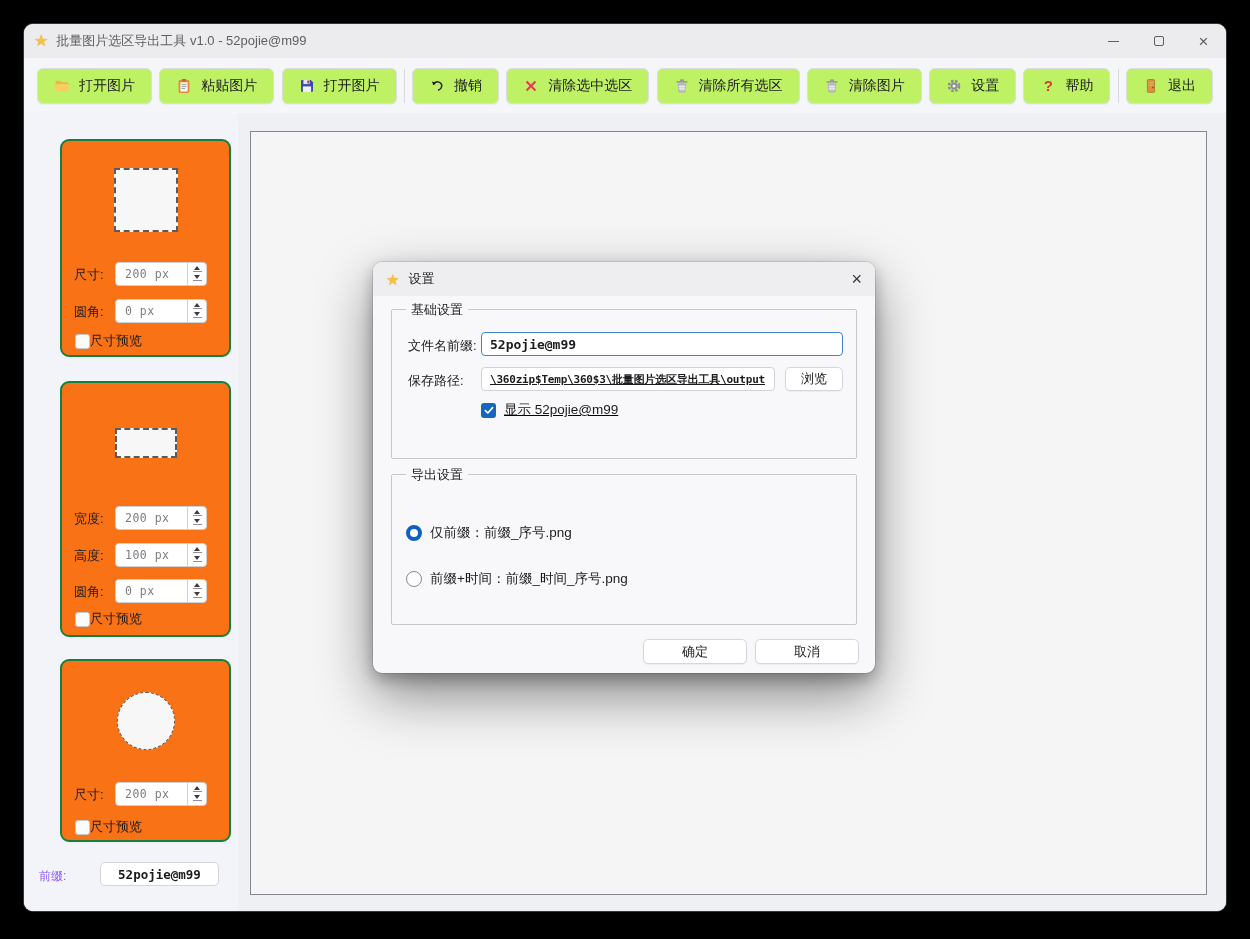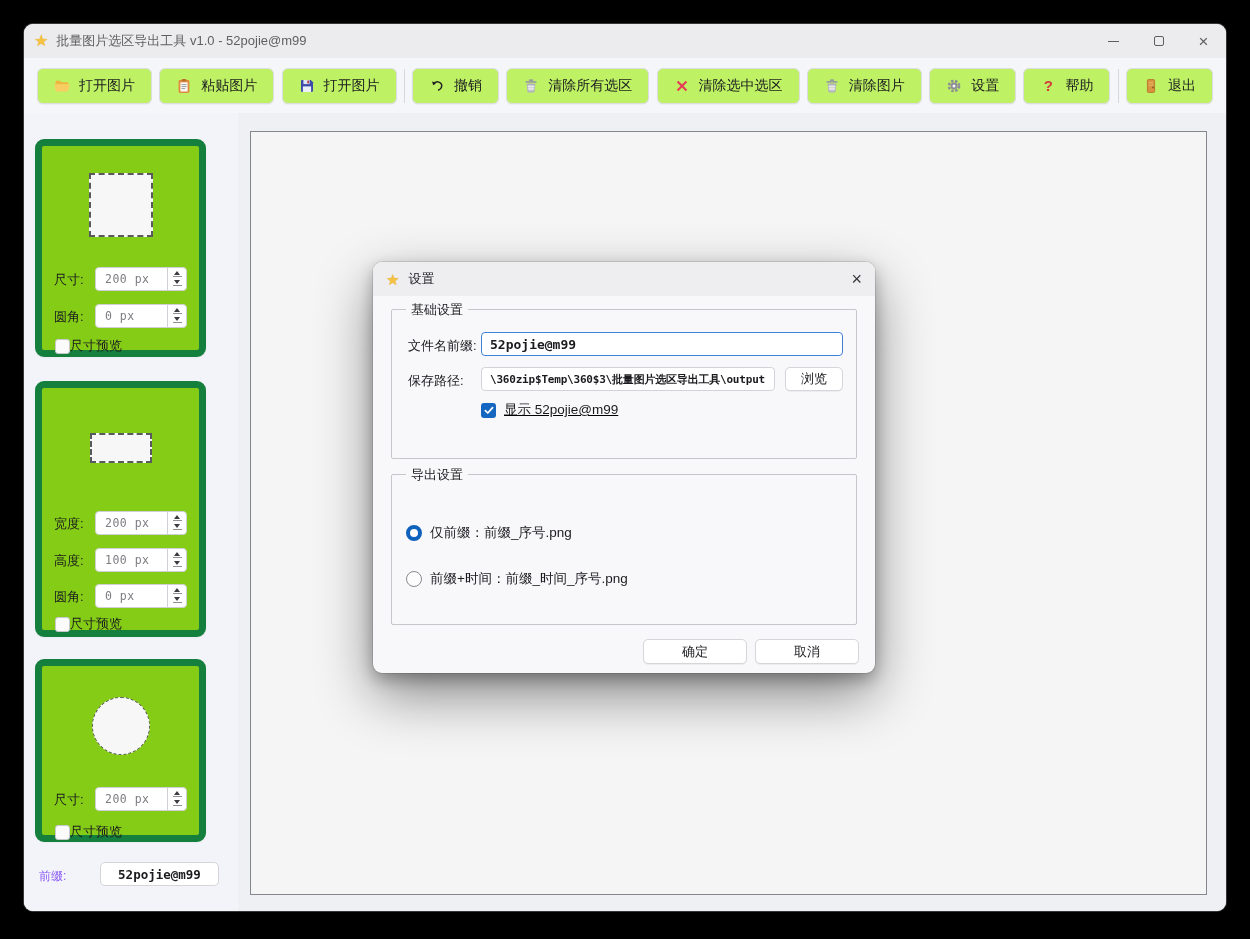--- a/index.html
+++ b/index.html
@@ -37,22 +37,22 @@
   }
   .tsep { width:1px; height:34px; background:#d7d7dc; flex:none; }
   .ticon { width:16px; height:16px; flex:none; display:flex; align-items:center; justify-content:center; }
   .qmark { font-size:15px; font-weight:bold; color:#d43b3b; }
 
   
   .main { position:relative; flex:1; background:#eef0f3; }
   .sidecol { position:absolute; left:0; top:0; bottom:0; width:214px; background:#f3f4f9; }
 
   .card {
-    position:absolute; left:11px; width:171px; background:#84cc16;
-    border:7px solid #15803d; border-radius:9px; box-shadow:0 1px 2px rgba(0,0,0,.03);
+    position:absolute; left:36px; width:171px; background:#f97316;
+    border:2px solid #15803d; border-radius:9px; box-shadow:0 1px 2px rgba(0,0,0,.03);
   }
   .shape-square { position:absolute; left:50%; transform:translateX(-50%); width:64px; height:64px; border:2px dashed #5a5a5e; background:#f7f7f8; }
   .shape-rect   { position:absolute; left:50%; transform:translateX(-50%); width:62px; height:30px; border:2px dashed #5a5a5e; background:#f7f7f8; }
   .shape-circle { position:absolute; left:50%; transform:translateX(-50%); width:58px; height:58px; border:1.6px dashed #5a5a5e; border-radius:50%; background:#f7f7f8; }
 
   .numrow { position:absolute; left:0; width:100%; height:24px; }
   .numlabel { position:absolute; left:12px; top:4px; font-size:13px; color:#1b1b1f; }
   .numbox {
     position:absolute; left:53px; top:0; width:92px; height:24px;
     background:#fff; border:1px solid #cfd0d5; border-radius:4px; display:flex; overflow:hidden;
@@ -98,21 +98,21 @@
   .legend { position:absolute; left:14px; top:-9px; background:#f8f8fa; padding:0 5px; font-size:13px; color:#1b1b1f; }
   .g-basic  { top:47px;  height:150px; }
   .g-export { top:212px; height:151px; }
 
   .dlg-label { position:absolute; font-size:13px; color:#1b1b1f; }
   .dlg-input {
     position:absolute; height:24px; background:#fff; border:1px solid #d2d2d7; border-radius:4px;
     font-family:"DejaVu Sans Mono", monospace; font-weight:600; color:#1b1b1f; outline:none; padding:0 8px;
   }
   .inp-filename { left:108px; top:70px; width:362px; font-size:13px; border:1.4px solid #3f83d6; }
-  .inp-path     { left:108px; top:105px; width:294px; font-size:11px; letter-spacing:-.2px; }
+  .inp-path     { left:108px; top:105px; width:294px; font-size:11px; letter-spacing:-.2px;text-decoration:underline; }
   .btn {
     position:absolute; height:25px; background:#fff; border:1px solid #d5d5da; border-radius:5px;
     font-size:13px; color:#1b1b1f; display:flex; align-items:center; justify-content:center;
     box-shadow:0 1px 1px rgba(0,0,0,.05); cursor:default;
   }
   .btn-browse { left:412px; top:105px; width:58px; height:24px; }
   .btn-ok     { left:270px; top:377px; width:104px; }
   .btn-cancel { left:382px; top:377px; width:104px; }
 
   .dlg-chkrow { position:absolute; left:108px; top:139px; display:flex; align-items:center; gap:8px;text-decoration:underline; }
@@ -180,47 +180,47 @@
     </div>
     <div class="tsep"></div>
     <div class="tbtn">
       <span class="ticon">
         <svg width="16" height="16" viewBox="0 0 16 16">
             <path d="M4.6 6.2c1-1.8 3.2-2.8 5.3-2.1 2.1.7 3.2 2.9 2.6 5-.4 1.4-1.5 2.5-2.9 2.9" fill="none" stroke="#222" stroke-width="1.5" stroke-linecap="round"></path>
             <path d="M2.9 3.6l1.5 3.6 3-2.5z" fill="#222"></path>
           </svg>
       </span>
       <span>撤销</span>
+    </div>
+    <div class="tbtn">
+      <span class="ticon">
+        <svg width="16" height="16" viewBox="0 0 16 16">
+            <path d="M2.8 4.3 4.3 2.8 8 6.5 11.7 2.8 13.2 4.3 9.5 8 13.2 11.7 11.7 13.2 8 9.5 4.3 13.2 2.8 11.7 6.5 8z" fill="#e73a55"></path>
+          </svg>
+      </span>
+      <span>清除选中选区</span>
     </div>
     <div class="tbtn">
       <span class="ticon">
         <svg width="16" height="16" viewBox="0 0 16 16">
             <rect x="6" y="1.4" width="4" height="1.6" fill="#97999e"></rect>
             <rect x="2.6" y="3.1" width="10.8" height="1.6" fill="#97999e"></rect>
             <path d="M3.6 5.5h8.8l-.8 8c-.1.6-.6 1-1.1 1H5.5c-.5 0-1-.4-1.1-1z" fill="#b0b3b8"></path>
             <line x1="6" y1="7" x2="6.2" y2="12.6" stroke="#eeeeef" stroke-width="1"></line>
             <line x1="8" y1="7" x2="8" y2="12.8" stroke="#eeeeef" stroke-width="1"></line>
             <line x1="10" y1="7" x2="9.8" y2="12.6" stroke="#eeeeef" stroke-width="1"></line>
             <line x1="4.6" y1="8.6" x2="11.4" y2="8.6" stroke="#eeeeef" stroke-width="1"></line>
             <line x1="4.8" y1="10.8" x2="11.2" y2="10.8" stroke="#eeeeef" stroke-width="1"></line>
           </svg>
       </span>
       <span>清除所有选区</span>
     </div>
     <div class="tbtn">
       <span class="ticon">
         <svg width="16" height="16" viewBox="0 0 16 16">
-            <path d="M2.8 4.3 4.3 2.8 8 6.5 11.7 2.8 13.2 4.3 9.5 8 13.2 11.7 11.7 13.2 8 9.5 4.3 13.2 2.8 11.7 6.5 8z" fill="#e73a55"></path>
-          </svg>
-      </span>
-      <span>清除选中选区</span>
-    </div>
-    <div class="tbtn">
-      <span class="ticon">
-        <svg width="16" height="16" viewBox="0 0 16 16">
             <rect x="6" y="1.4" width="4" height="1.6" fill="#97999e"></rect>
             <rect x="2.6" y="3.1" width="10.8" height="1.6" fill="#97999e"></rect>
             <path d="M3.6 5.5h8.8l-.8 8c-.1.6-.6 1-1.1 1H5.5c-.5 0-1-.4-1.1-1z" fill="#b0b3b8"></path>
             <line x1="6" y1="7" x2="6.2" y2="12.6" stroke="#eeeeef" stroke-width="1"></line>
             <line x1="8" y1="7" x2="8" y2="12.8" stroke="#eeeeef" stroke-width="1"></line>
             <line x1="10" y1="7" x2="9.8" y2="12.6" stroke="#eeeeef" stroke-width="1"></line>
             <line x1="4.6" y1="8.6" x2="11.4" y2="8.6" stroke="#eeeeef" stroke-width="1"></line>
             <line x1="4.8" y1="10.8" x2="11.2" y2="10.8" stroke="#eeeeef" stroke-width="1"></line>
           </svg>
       </span>

